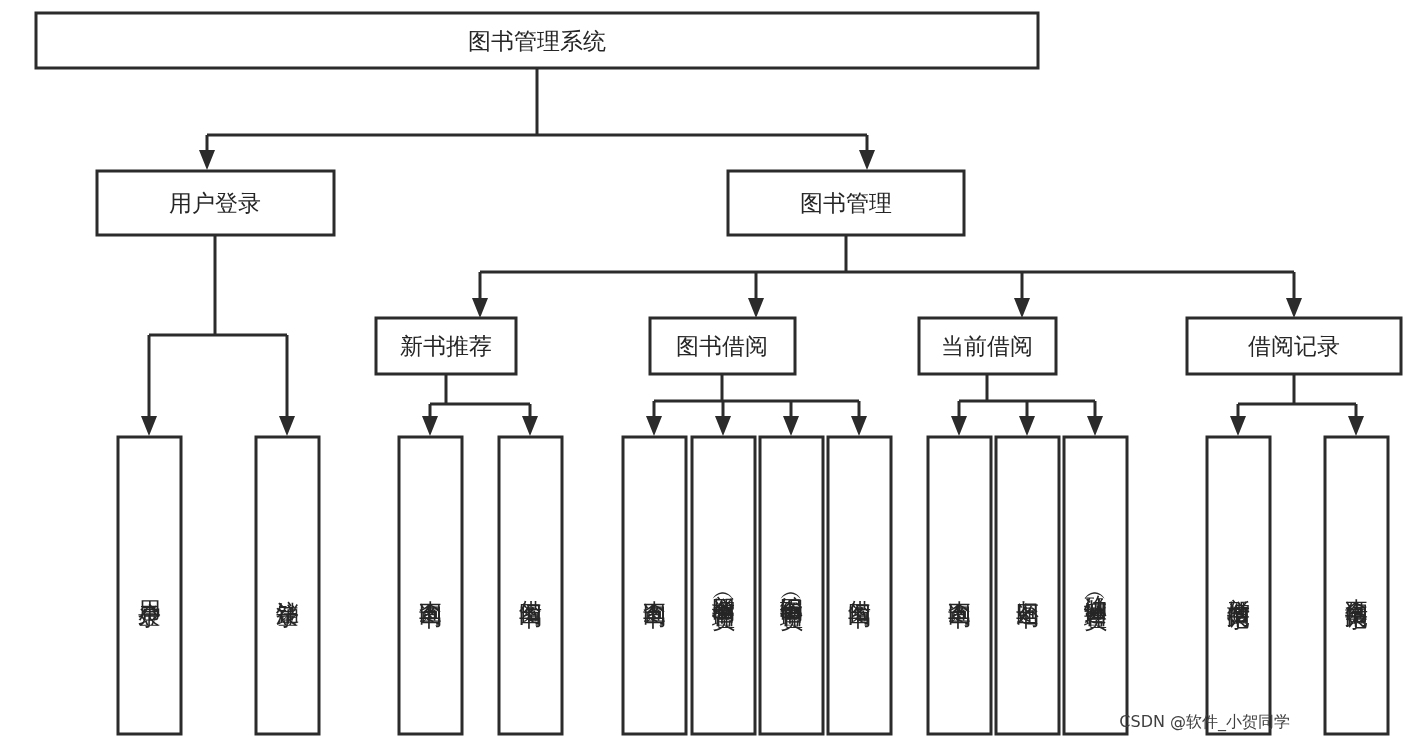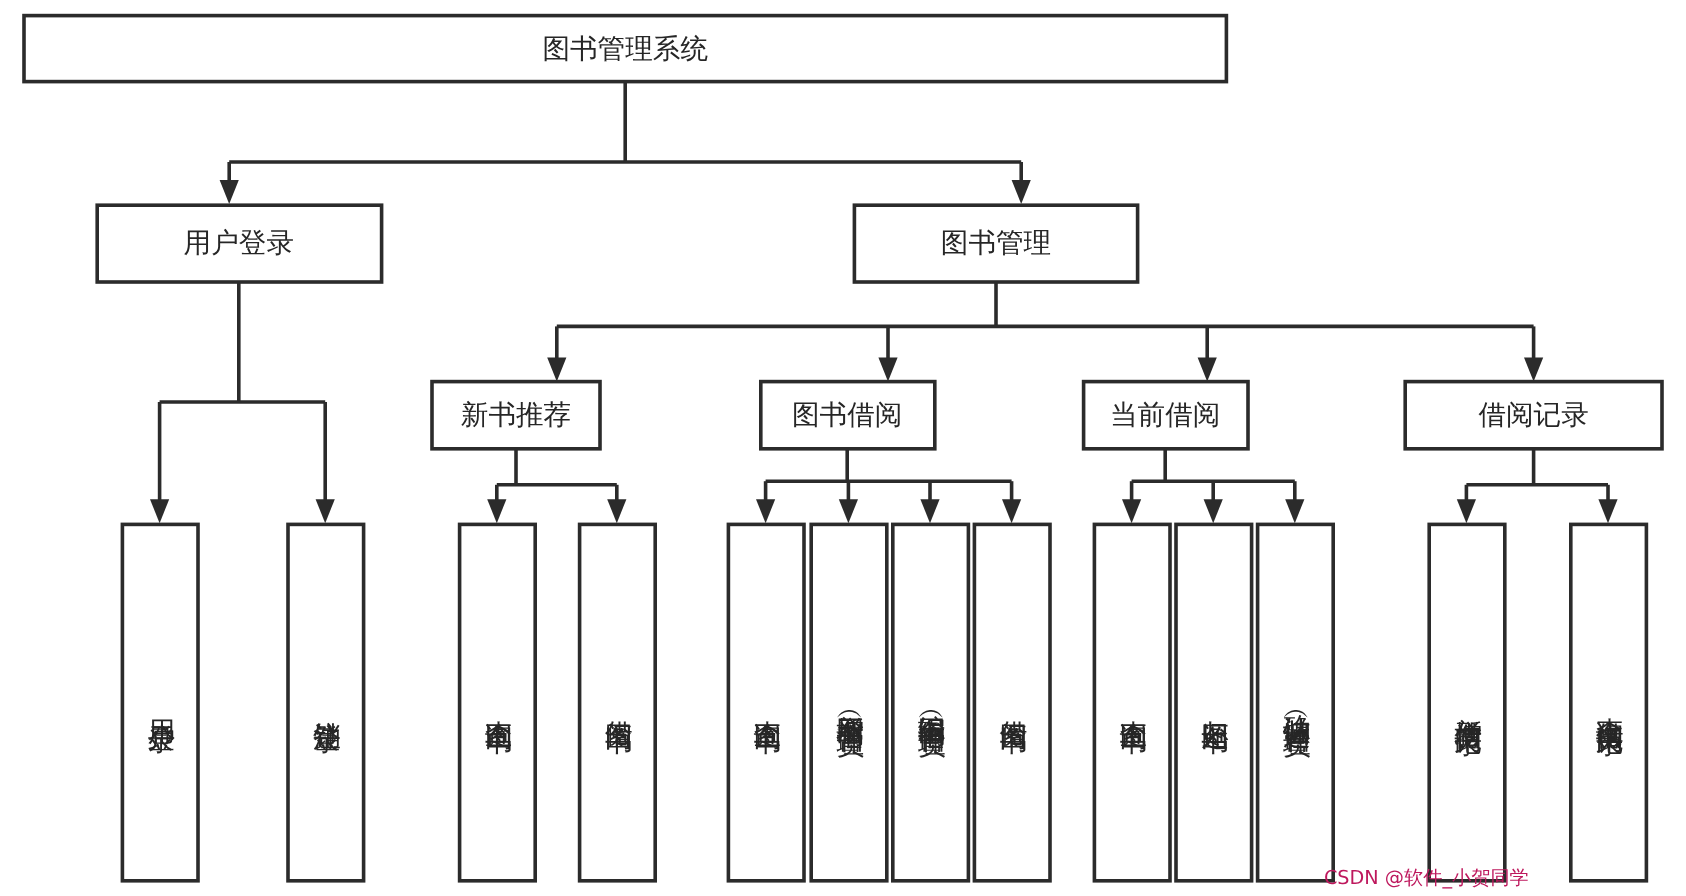--- a/index.html
+++ b/index.html
@@ -1,31 +1,31 @@
 <!DOCTYPE html>
 <html><head>
 <meta charset="utf-8">
 <style>
   html,body{margin:0;padding:0;background:#ffffff;}
   body{width:1405px;height:747px;overflow:hidden;
        font-family:"DejaVu Sans","Liberation Sans",sans-serif;}
-  #stage{position:relative;width:1286px;height:747px;background:#fff;}
+  #stage{position:relative;width:1286px;height:747px;background:#fff;margin-left:16px;}
   svg#diagram{position:absolute;left:0;top:0;width:1405px;height:747px;display:block;}
   .nodeRect{fill:#ffffff;stroke:#2b2b2b;stroke-width:3;}
   .conn{stroke:#2b2b2b;stroke-width:3;fill:none;stroke-linecap:butt;}
   .arrowHead{fill:#2b2b2b;stroke:none;}
   .hLabel{font-family:"DejaVu Sans","Liberation Sans",sans-serif;
           font-size:23px;fill:#262626;text-anchor:middle;dominant-baseline:middle;}
   .vLabelWrap{position:absolute;display:flex;align-items:center;justify-content:center;
           pointer-events:none;}
   .vLabel{writing-mode:vertical-rl;text-orientation:upright;
           font-family:"DejaVu Sans","Liberation Sans",sans-serif;
           font-size:23px;color:#262626;line-height:1.18;letter-spacing:2px;
           white-space:nowrap;}
-  .watermark{position:absolute;right:12px;bottom:4px;font-size:16px;color:#be185d;
+  .watermark{position:absolute;right:12px;bottom:14px;font-size:16px;color:#404040;
           font-family:"DejaVu Sans","Liberation Sans",sans-serif;white-space:nowrap;}
 </style>
 </head>
 <body>
 
 <div id="stage">
 
   <svg id="diagram" viewBox="0 0 1405 747">
     <defs>
       <marker id="arw" viewBox="0 0 12 12" refX="6" refY="11" markerWidth="12" markerHeight="12" orient="auto-start-reverse">

